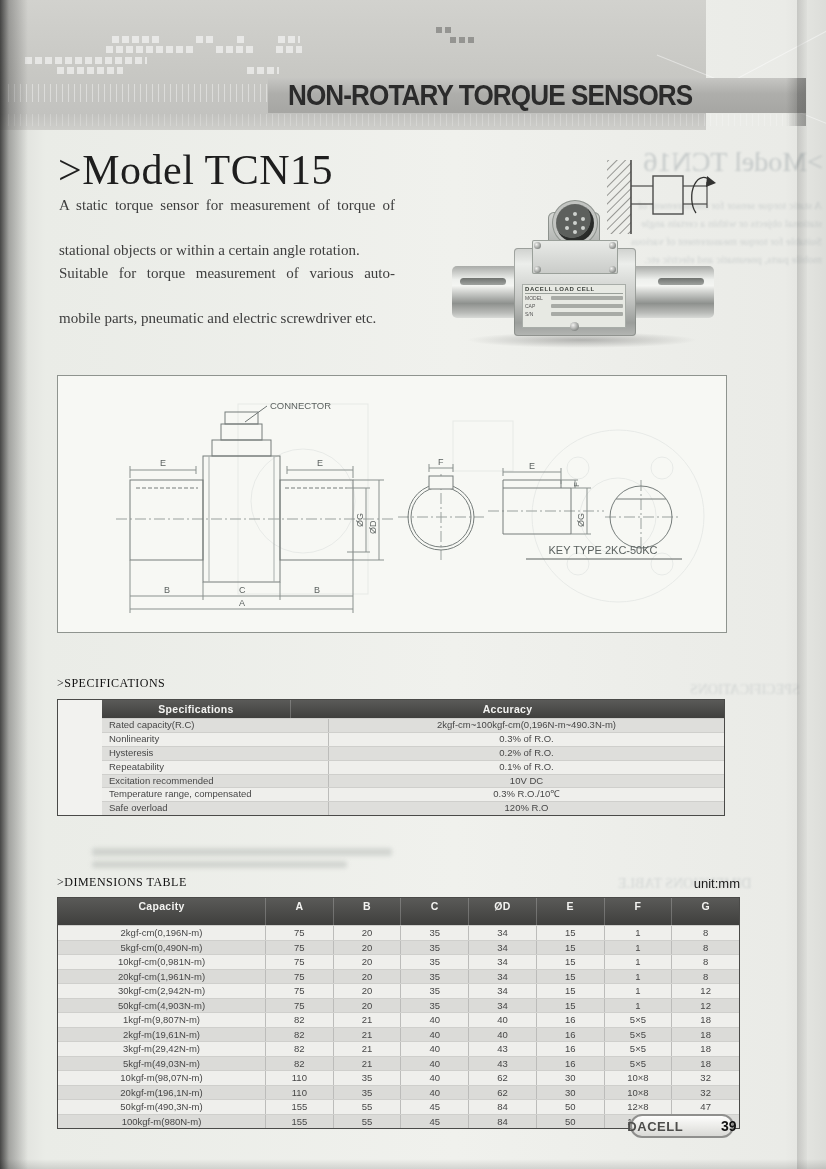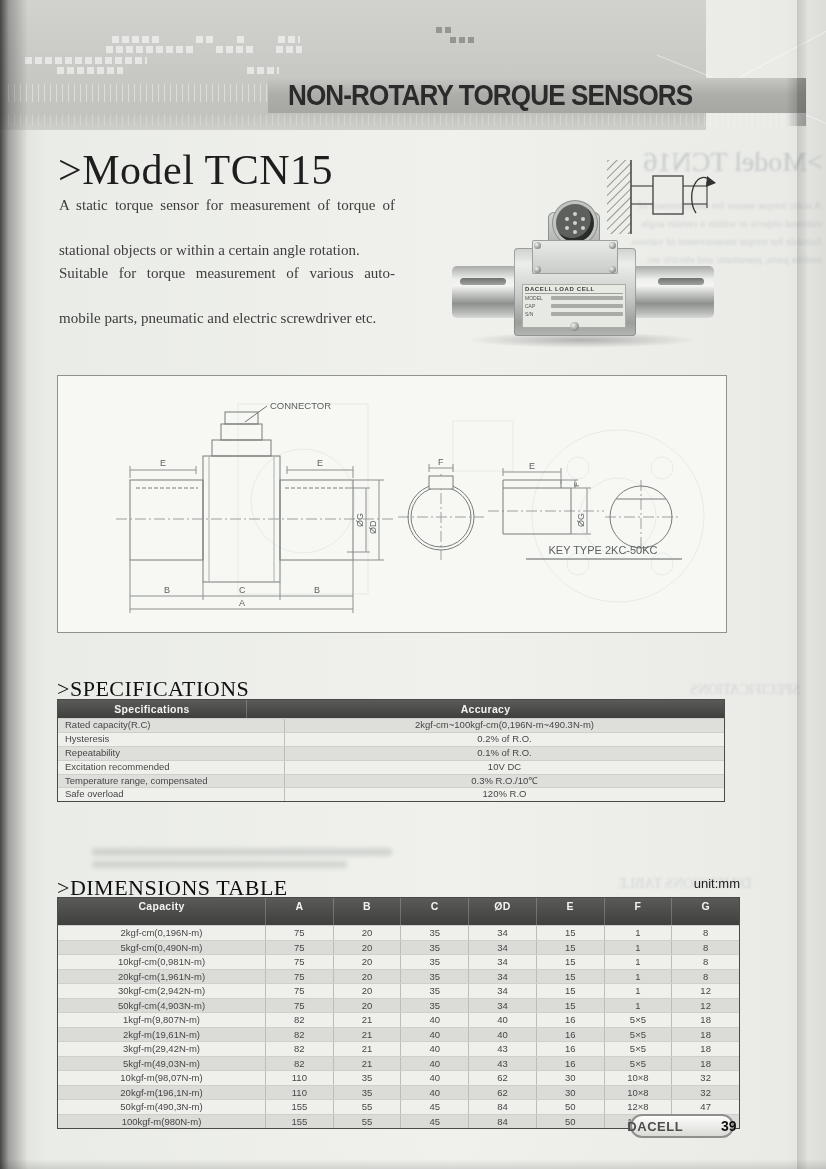--- a/index.html
+++ b/index.html
@@ -65,30 +65,30 @@
   .photo .label .hd{font-size:6px;font-weight:bold;color:#3a3f3a;letter-spacing:.6px;border-bottom:1px solid #9aa09a;padding-bottom:1px;}
   .photo .label .lr{display:flex;align-items:center;height:8px;font-size:5px;color:#555;}
   .photo .label .lr i{flex:0 0 26px;font-style:normal;}
   .photo .label .lr b{flex:1;height:4px;background:rgba(90,95,90,.45);filter:blur(.4px);border-radius:1px;}
   .photo .shadow{position:absolute;left:14px;top:106px;width:232px;height:16px;
     background:radial-gradient(ellipse at center,rgba(40,40,40,.3),rgba(40,40,40,0) 70%);}
   
   .panel{position:absolute;left:57px;top:375px;width:668px;height:256px;background:#f7f8f4;
     border:1px solid #8f948f;box-sizing:content-box;}
   
-  .h-serif{position:absolute;font-family:"Liberation Serif",serif;color:#101010;font-size:22px;letter-spacing:.5px;}
+  .h-serif{position:absolute;font-family:"Liberation Serif",serif;color:#101010;font-size:12px;letter-spacing:.5px;}
   .unit{position:absolute;left:640px;top:876px;width:100px;text-align:right;font-size:13px;color:#1c1c1c;}
   .tbl{position:absolute;left:57px;border:1px solid #4a4a48;background:#f2f2ef;box-sizing:border-box;}
   .hrow,.trow{display:grid;}
   .hrow{background:linear-gradient(180deg,#5a5a58,#3f3f3d);color:#f3f3f1;font-weight:bold;}
   .hcell{font-size:10.5px;text-align:center;letter-spacing:.3px;border-left:1px solid rgba(255,255,255,.22);}
   .hcell.c0{border-left:none;}
   .tcell{font-size:9.5px;color:#474747;text-align:center;overflow:hidden;white-space:nowrap;border-left:1px solid #bcbcba;}
   .tcell.c0{border-left:none;}
-  .spec{top:699px;width:668px;}
+  .spec{top:699px;width:668px;padding-left:44px;}
   .spec .hrow,.spec .trow{grid-template-columns:188px 1fr;}
   .spec .hrow{height:18px;line-height:18px;}
   .spec .trow{height:12.9px;line-height:12.9px;border-top:1px solid #cfcfcc;gap:38px;}
   .spec .trow:nth-child(odd){background:#dededb;}
   .spec .trow:nth-child(even){background:#efefec;}
   .spec .tcell.c0{text-align:left;padding-left:7px;}
   .dim{top:897px;width:683px;}
   .dim .hrow,.dim .trow{grid-template-columns:207px repeat(7,1fr);}
   .dim .hrow{height:27px;line-height:17px;}
   .dim .trow{height:13.5px;line-height:13.5px;border-top:1px solid #cfcfcc;}
@@ -334,20 +334,24 @@
     <div class="hrow">
         <div class="hcell c0">Specifications</div>
         <div class="hcell c1">Accuracy</div>
       </div>
     <div>
         <div class="trow">
           <div class="tcell c0">Rated capacity(R.C)</div>
           <div class="tcell c1">2kgf-cm~100kgf-cm(0,196N-m~490.3N-m)</div>
         </div>
         <div class="trow">
+          <div class="tcell c0">Nonlinearity</div>
+          <div class="tcell c1">0.3% of R.O.</div>
+        </div>
+        <div class="trow">
           <div class="tcell c0">Hysteresis</div>
           <div class="tcell c1">0.2% of R.O.</div>
         </div>
         <div class="trow">
           <div class="tcell c0">Repeatability</div>
           <div class="tcell c1">0.1% of R.O.</div>
         </div>
         <div class="trow">
           <div class="tcell c0">Excitation recommended</div>
           <div class="tcell c1">10V DC</div>

